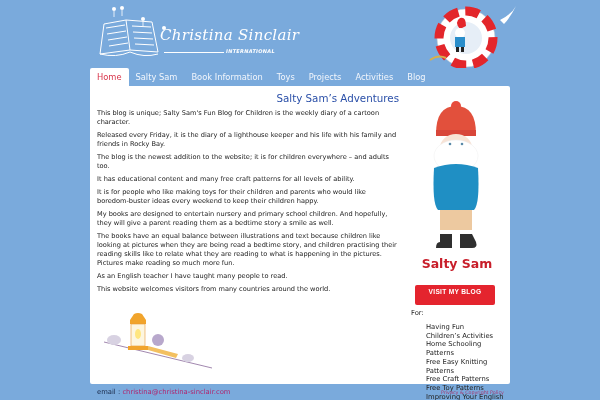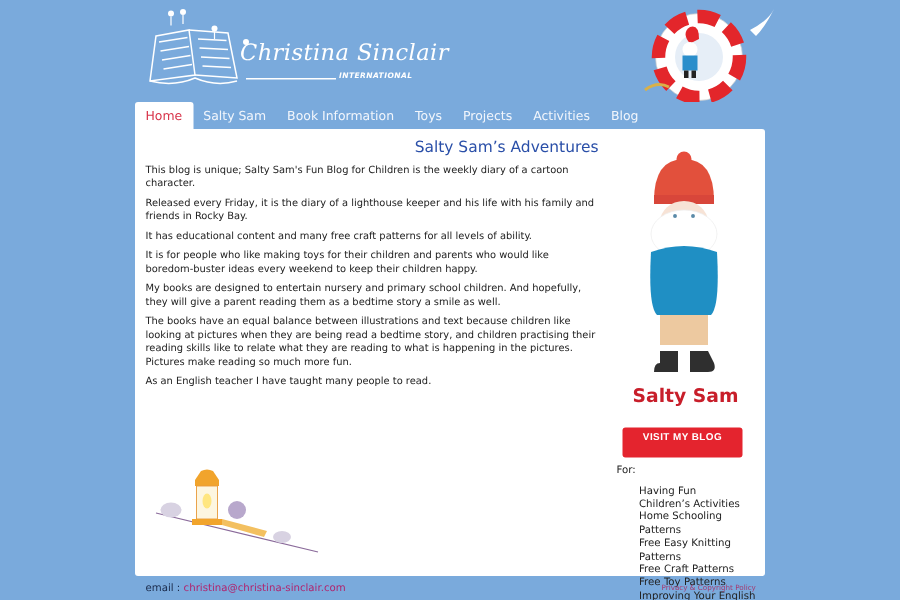--- a/index.html
+++ b/index.html
@@ -90,25 +90,27 @@
   <a class="nav-item">Projects</a>
   <a class="nav-item">Activities</a>
   <a class="nav-item">Blog</a>
 </nav>
 
 <div class="content">
   <div class="main">
     <h1>Salty Sam’s Adventures</h1>
     <p>This blog is unique; Salty Sam's Fun Blog for Children is the weekly diary of a cartoon character.</p>
     <p>Released every Friday, it is the diary of a lighthouse keeper and his life with his family and friends in Rocky Bay.</p>
+    <p>The blog is the newest addition to the website; it is for children everywhere – and adults too.</p>
     <p>It has educational content and many free craft patterns for all levels of ability.</p>
     <p>It is for people who like making toys for their children and parents who would like boredom-buster ideas every weekend to keep their children happy.</p>
     <p>My books are designed to entertain nursery and primary school children.  And hopefully, they will give a parent reading them as a bedtime story a smile as well.</p>
     <p>The books have an equal balance between illustrations and text because children like looking at pictures when they are being read a bedtime story, and children practising their reading skills like to relate what they are reading to what is happening in the pictures.  Pictures make reading so much more fun.</p>
     <p>As an English teacher I have taught many people to read.</p>
+    <p>This website welcomes visitors from many countries around the world.</p>
   </div>
 
   <div class="lantern">
     <svg width="120" height="60" viewBox="0 0 120 60">
       <path d="M4 30 L112 56" stroke="#8a6a9a" stroke-width="0.8"></path>
       <ellipse cx="14" cy="28" rx="7" ry="5" fill="#d8d2e2"></ellipse>
       <ellipse cx="58" cy="28" rx="6" ry="6" fill="#b8a8cc"></ellipse>
       <ellipse cx="88" cy="46" rx="6" ry="4" fill="#d8d2e2"></ellipse>
       <path d="M34 2 Q38 0 42 2 L46 8 L30 8 Z" fill="#f1a42c"></path>
       <rect x="30" y="8" width="16" height="4" fill="#f1a42c"></rect>

